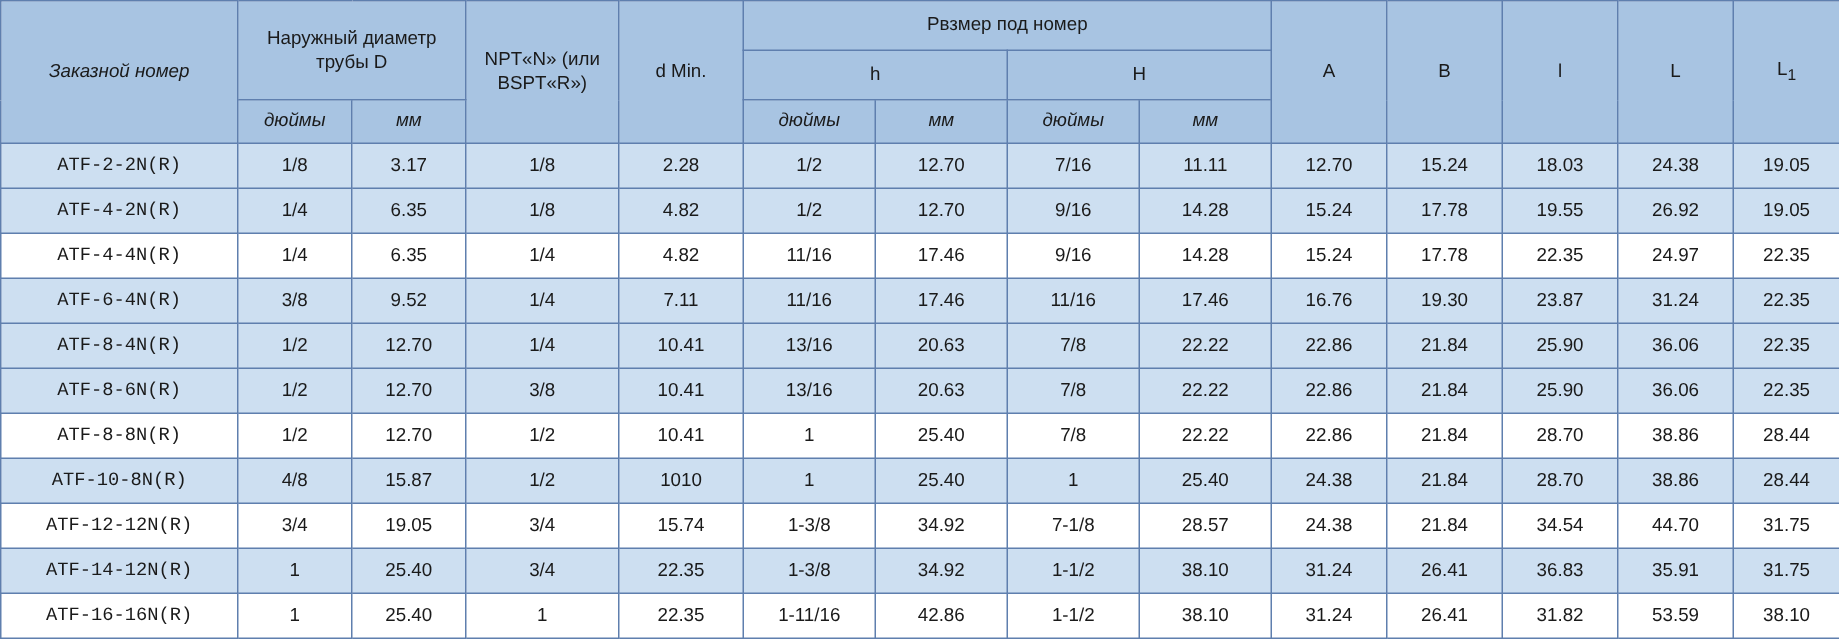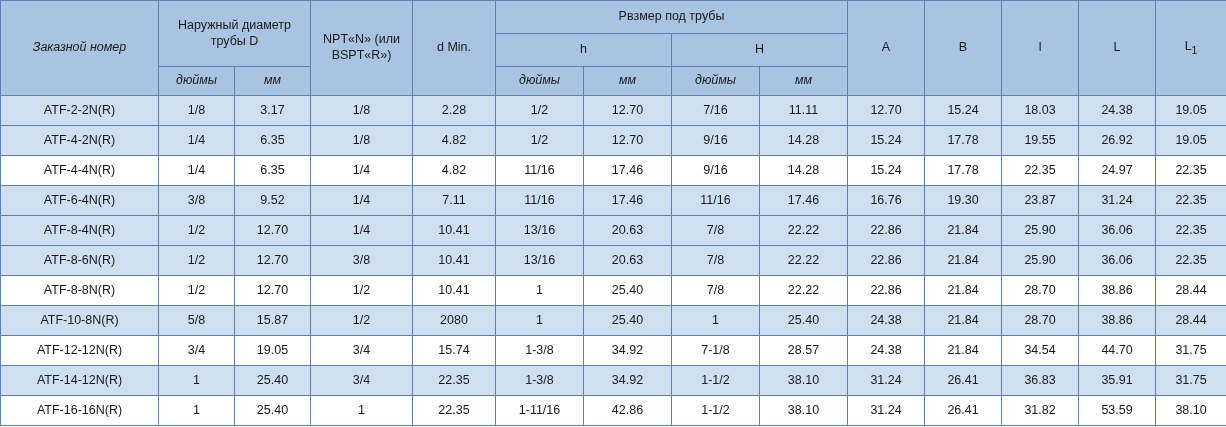--- a/index.html
+++ b/index.html
@@ -42,20 +42,21 @@
   tr.row-odd td {
     background: #cddff1;
   }
   tr.row-even td {
     background: #ffffff;
     margin-left: 24px;
   }
   td.first-col {
     text-align: left;
     padding-left: 14px;
+    font-family: Liberation Mono, monospace;
   }
   th.tall {
     height: 88px;
     font-style: italic;
   }
   .sub-label {
     font-size: 12.5px;
     font-style: italic;
   }
 </style>
@@ -78,21 +79,21 @@
     <col style="width:77px">
     <col style="width:77px">
     <col style="width:71px">
   </colgroup>
   <thead>
     <tr>
       <th class="tall" rowspan="3">Заказной номер</th>
       <th colspan="2" rowspan="2">Наружный диаметр трубы D</th>
       <th rowspan="3">NPT«N» (или BSPT«R»)</th>
       <th rowspan="3">d Min.</th>
-      <th colspan="4">Рвзмер под трубы</th>
+      <th colspan="4">Рвзмер под номер</th>
       <th rowspan="3">A</th>
       <th rowspan="3">B</th>
       <th rowspan="3">l</th>
       <th rowspan="3">L</th>
       <th rowspan="3"><span>L</span><sub>1</sub></th>
     </tr>
     <tr>
       <th colspan="2">h</th>
       <th colspan="2">H</th>
     </tr>
@@ -213,24 +214,24 @@
       <td>7/8</td>
       <td>22.22</td>
       <td>22.86</td>
       <td>21.84</td>
       <td>28.70</td>
       <td>38.86</td>
       <td>28.44</td>
     </tr>
     <tr class="row-odd">
       <td class="first-col">ATF-10-8N(R)</td>
-      <td>5/8</td>
+      <td>4/8</td>
       <td>15.87</td>
       <td>1/2</td>
-      <td>2080</td>
+      <td>1010</td>
       <td>1</td>
       <td>25.40</td>
       <td>1</td>
       <td>25.40</td>
       <td>24.38</td>
       <td>21.84</td>
       <td>28.70</td>
       <td>38.86</td>
       <td>28.44</td>
     </tr>

